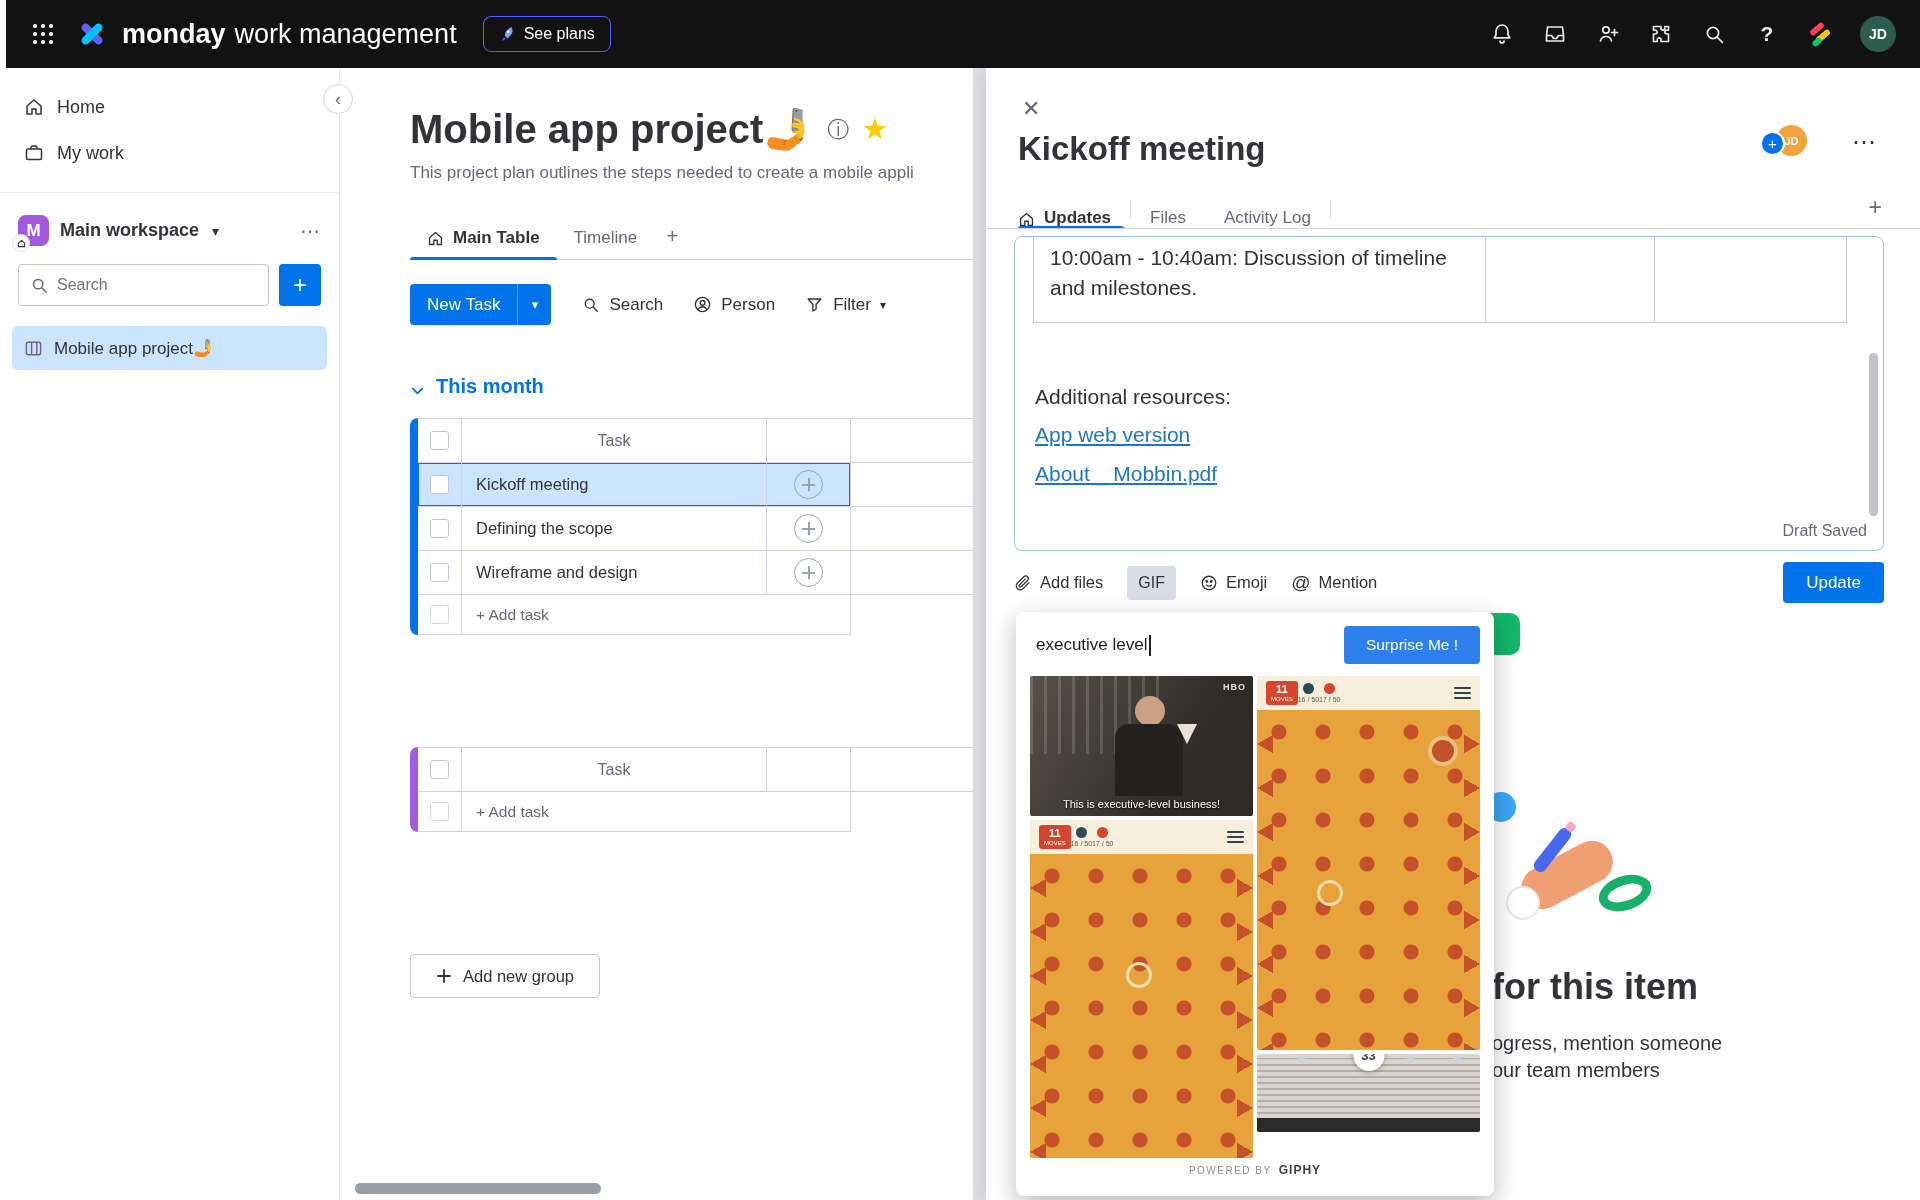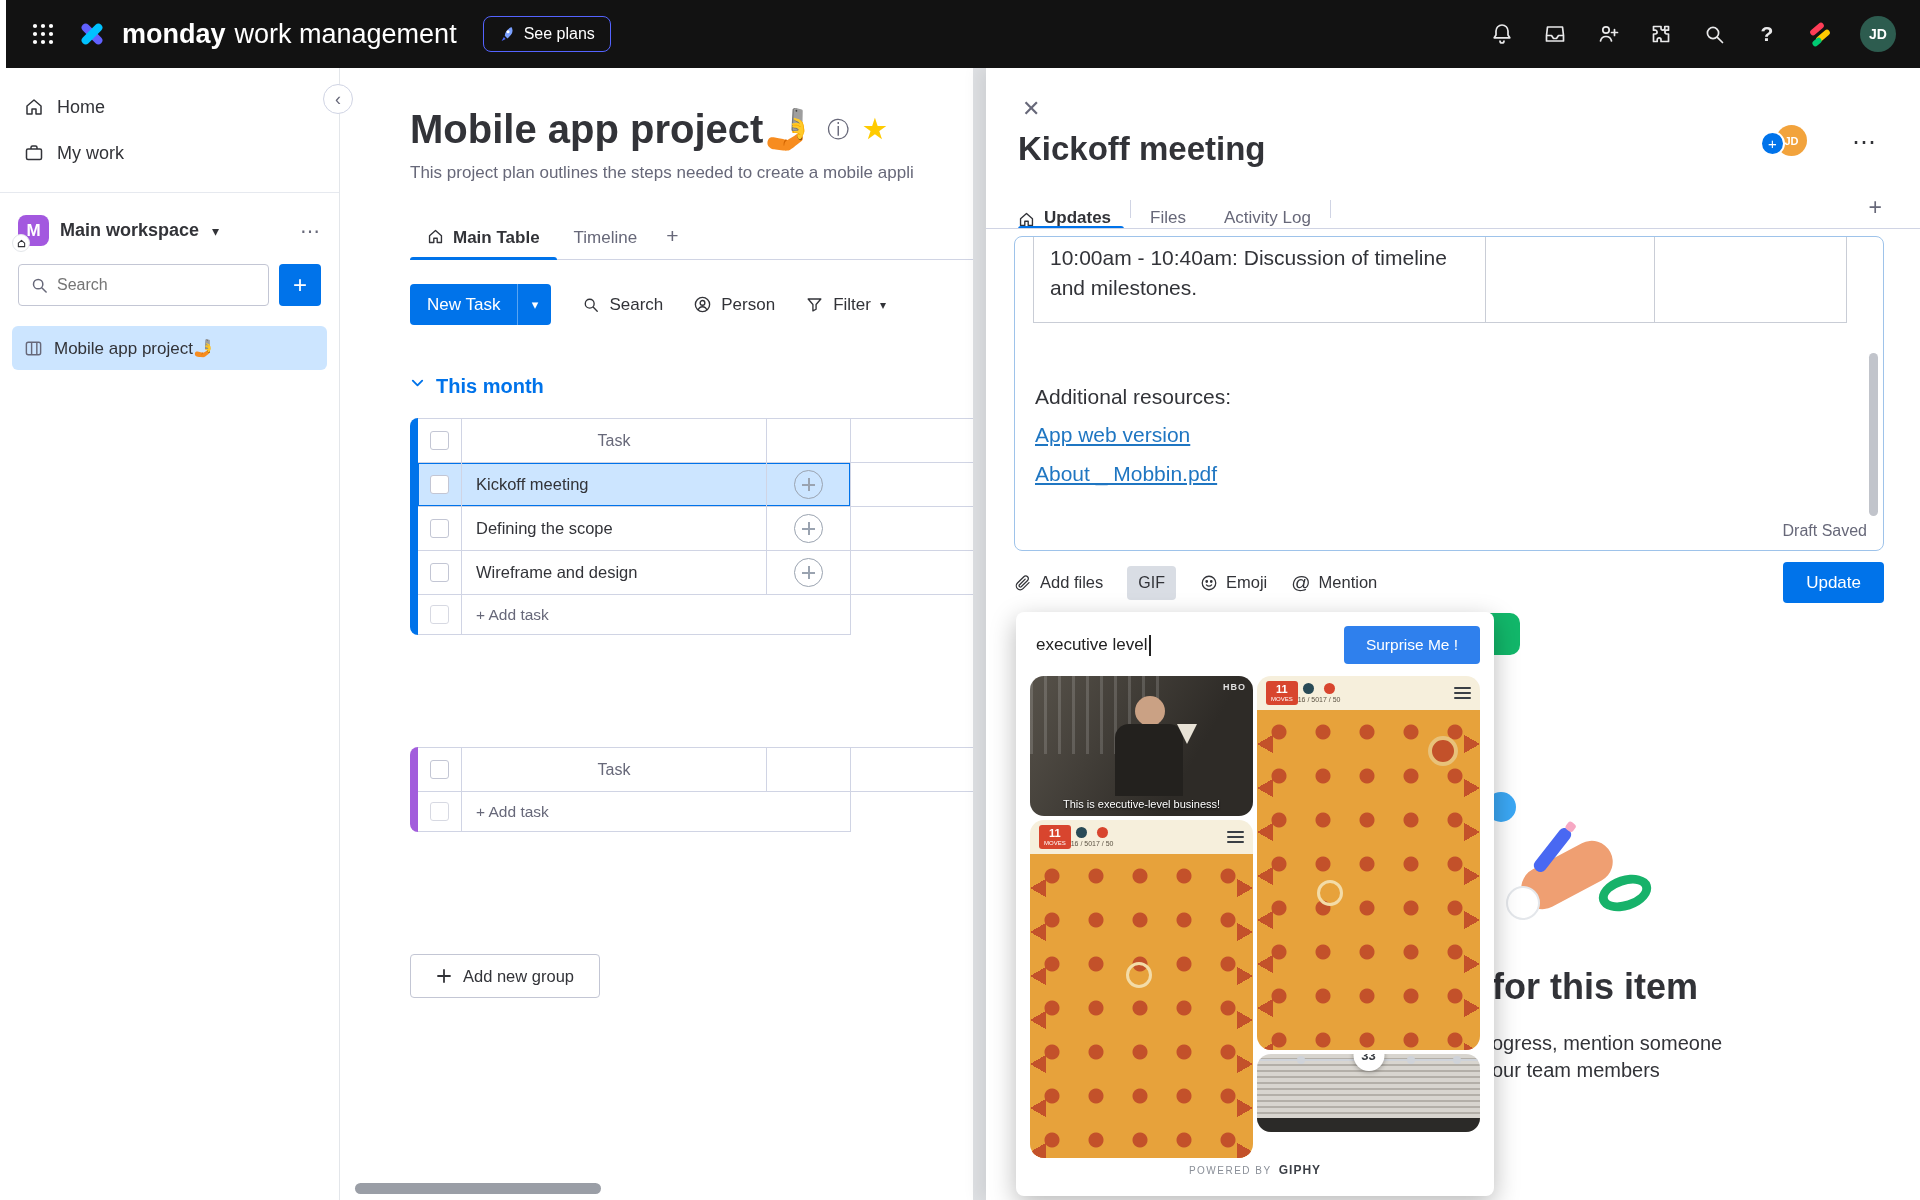--- a/index.html
+++ b/index.html
@@ -45,33 +45,33 @@
   .add-btn{width:42px;height:42px;border-radius:4px;background:#0073ea;color:#fff;display:flex;align-items:center;justify-content:center;font-size:24px;border:none;cursor:pointer}
   .board-item{margin:12px 12px;height:44px;border-radius:6px;background:#cce5ff;display:flex;align-items:center;gap:11px;padding:0 12px;font-size:17px;cursor:pointer}
 
   
   .main{position:absolute;left:340px;top:68px;width:633px;bottom:0;padding:38px 0 0 70px;box-sizing:border-box;background:#fff;overflow:hidden}
   .board-title{display:flex;align-items:center;gap:14px;font-size:40px;font-weight:600}
   .t-info{color:#676879;font-size:22px;font-weight:400}
   .t-star{color:#ffcb00;font-size:26px}
   .board-desc{margin-top:10px;font-size:17px;color:#676879;white-space:nowrap;overflow:hidden;width:562px}
   .tabs{display:flex;align-items:flex-end;margin-top:30px;border-bottom:1px solid #d0d4e4;width:563px}
-  .tab{display:flex;align-items:flex-start;gap:9px;padding:11px 17px;font-size:17px;color:#676879;position:relative;cursor:pointer}
+  .tab{display:flex;align-items:center;gap:9px;padding:11px 17px;font-size:17px;color:#676879;position:relative;cursor:pointer}
   .tab.active{color:#323338;font-weight:600}
   .tab.active:after{content:"";position:absolute;left:0;right:0;bottom:-1px;height:3px;background:#0073ea;border-radius:3px 3px 0 0}
   .tab-plus{padding:11px 12px;font-size:21px;color:#676879;cursor:pointer}
   .toolbar{margin-top:24px;display:flex;align-items:center;gap:30px}
   .new-task{display:flex;height:41px;border-radius:4px;overflow:hidden;cursor:pointer}
   .nt-main{background:#0073ea;color:#fff;font-size:17px;display:flex;align-items:center;padding:0 17px}
   .nt-caret{background:#0073ea;border-left:1px solid rgba(255,255,255,.35);width:33px;display:flex;align-items:center;justify-content:center;color:#fff;font-size:13px}
   .tool{display:flex;align-items:center;gap:9px;font-size:17px;color:#323338;cursor:pointer}
   .tool .caret{font-size:12px;color:#323338}
   .group{margin-top:50px}
   .group.second{margin-top:112px}
-  .group-head{display:flex;align-items:flex-start;gap:11px;font-size:20px;font-weight:600;cursor:pointer}
+  .group-head{display:flex;align-items:flex-end;gap:11px;font-size:20px;font-weight:600;cursor:pointer}
   .g1{color:#0073ea}.g2{color:#a25ddc}
   .table-wrap{position:relative;margin-top:20px;padding-left:8px}
   .gbar{position:absolute;left:0;top:0;bottom:0;width:8px;border-radius:8px 0 0 8px}
   .g1bar{background:#0073ea}.g2bar{background:#a25ddc}
   .ttable{width:433px;border-top:1px solid #d0d4e4;background:#fff}
   .trow{display:flex;height:44px;border-bottom:1px solid #d0d4e4;border-right:1px solid #d0d4e4;align-items:stretch;background:#fff;box-sizing:border-box}
   .cell-check{width:44px;display:flex;align-items:center;justify-content:center;border-right:1px solid #d0d4e4;box-sizing:border-box}
   .checkbox{width:17px;height:17px;border:1px solid #c3c6d4;border-radius:3px;background:#fff;display:block}
   .cell-name{flex:1;display:flex;align-items:center;padding:0 14px;font-size:16.5px;border-right:1px solid #d0d4e4;box-sizing:border-box;color:#323338}
   .cell-bubble{width:83px;display:flex;align-items:center;justify-content:center}
@@ -122,21 +122,21 @@
   .update-btn{margin-left:auto;background:#0073ea;color:#fff;border:none;border-radius:4px;height:41px;padding:0 23px;font-size:17px;cursor:pointer;font-family:inherit}
 
   
   .gif-pop{position:absolute;left:30px;top:544px;width:478px;height:584px;background:#fff;border-radius:8px;box-shadow:0 8px 26px rgba(0,0,0,.28);z-index:12;padding:14px;box-sizing:border-box;display:flex;flex-direction:column}
   .gif-search{display:flex;gap:4px;align-items:flex-start}
   .gif-input{flex:1;height:38px;display:flex;align-items:center;font-size:17px;padding-left:6px;color:#222;cursor:text}
   .caret-bar{width:2px;height:21px;background:#222;margin-left:1px}
   .surprise{width:136px;height:38px;background:#2f80ed;color:#fff;border:none;border-radius:4px;font-size:15.5px;cursor:pointer;font-family:inherit}
   .gif-grid{display:flex;gap:4px;margin-top:12px;flex:1;overflow:hidden}
   .gcol{width:223px;display:flex;flex-direction:column;gap:4px}
-  .gif-card{border-radius:14px;overflow:hidden;position:relative;cursor:pointer}
+  .gif-card{border-radius:2px;overflow:hidden;position:relative;cursor:pointer}
   .gif-hbo{height:140px;background:linear-gradient(120deg,#57524a,#2e2b27 70%)}
   .hbo-blinds{position:absolute;left:0;top:0;width:62%;height:56%;background:repeating-linear-gradient(90deg,rgba(255,255,255,.15) 0 3px,rgba(0,0,0,0) 3px 14px)}
   .hbo-head{position:absolute;left:47%;top:20px;width:30px;height:30px;border-radius:50%;background:#caa184}
   .hbo-body{position:absolute;left:38%;top:48px;width:68px;height:72px;border-radius:14px 14px 0 0;background:#23211e}
   .hbo-shirt{position:absolute;left:62px;top:0;width:0;height:0;border-left:10px solid transparent;border-right:10px solid transparent;border-top:20px solid #e8e2d6}
   .hbo-cap{position:absolute;left:6px;right:6px;bottom:6px;color:#fff;font-size:11px;text-align:center;text-shadow:0 1px 2px #000}
   .hbo-brand{position:absolute;right:7px;top:6px;color:rgba(255,255,255,.85);font-size:9px;font-weight:700;letter-spacing:1px}
   .gif-puzzle{display:flex;flex-direction:column}
   .pz-left{flex:1}
   .pz-right{height:374px}

